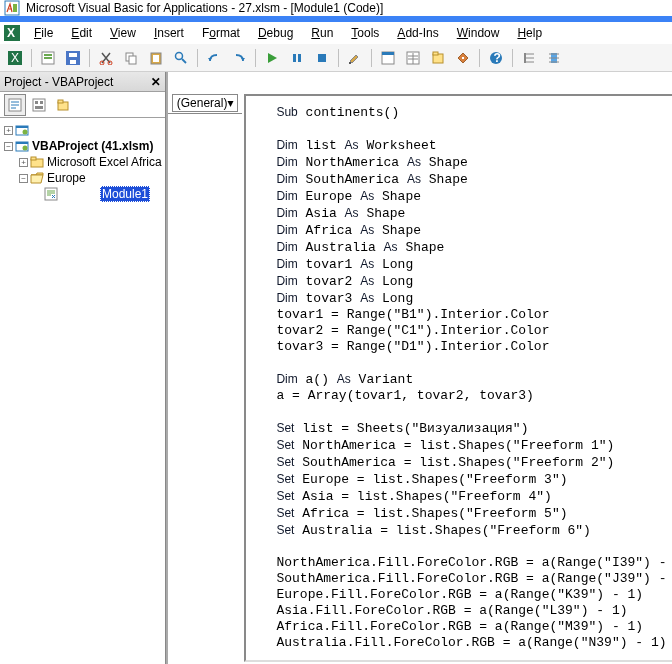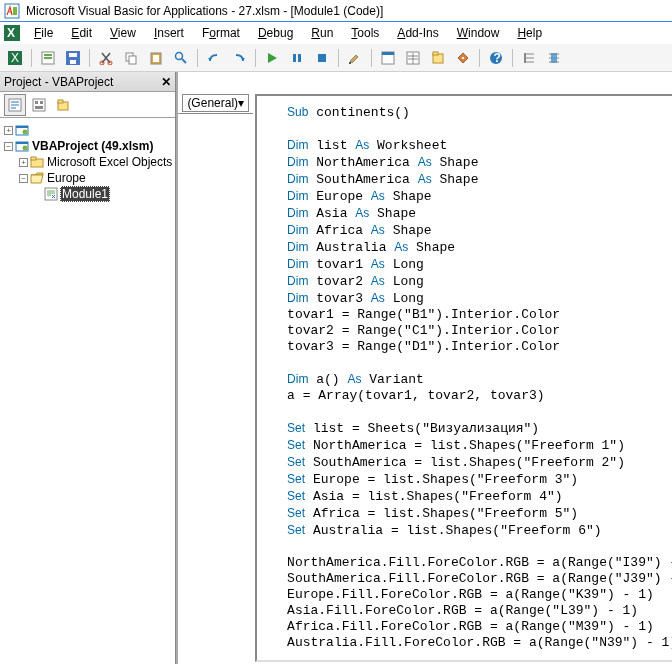--- a/index.html
+++ b/index.html
@@ -1,17 +1,17 @@
 <!DOCTYPE html>
 <html><head>
 <meta charset="utf-8">
 <style>
 * { margin: 0; padding: 0; box-sizing: border-box; font-family: "Segoe UI", Tahoma, sans-serif; font-size: 12px; }
 body { background: #fff; width: 672px; height: 664px; overflow: hidden; }
-.title-bar { height: 22px; border-bottom: 1px solid #3b82f6; display: flex; align-items: center; padding: 0 4px; background: #fff; }
+.title-bar { height: 22px; border-bottom: 6px solid #3b82f6; display: flex; align-items: center; padding: 0 4px; background: #fff; }
 .title-bar .app-icon { width: 16px; height: 16px; margin-right: 6px; }
 .title-bar span { font-size: 12px; color: #000; }
 .menu-bar { height: 22px; display: flex; align-items: center; padding: 0 4px; gap: 2px; background: #fff; }
 .menu-bar .menu-item { padding: 2px 8px; cursor: default; }
 .menu-bar .menu-item u { text-decoration: underline; }
 .menu-bar .mbicon { width:16px; height:16px; margin-right:4px;}
 .toolbar { height: 28px; display: flex; align-items: center; padding: 0 4px; gap: 3px; background: #f5f5f5; border-bottom: 1px solid #d0d0d0; }
 .toolbar .tbtn { width: 22px; height: 22px; display: flex; align-items: center; justify-content: center; cursor: default; }
 .toolbar .sep { width: 1px; height: 18px; background: #c0c0c0; margin: 0 2px; }
 .main { display: flex; height: calc(100% - 72px); }
@@ -19,29 +19,29 @@
 .panel-header { height: 20px; background: linear-gradient(#e8e8e8,#d8d8d8); border-bottom: 1px solid #a0a0a0; display:flex; align-items:center; justify-content:space-between; padding: 0 4px; font-size:11px; }
 .panel-header .close-x { font-weight:bold; cursor:default;}
 .panel-toolbar { height:26px; border-bottom:1px solid #a0a0a0; display:flex; align-items:center; padding:0 4px; gap:2px;}
 .panel-toolbar .ptbtn { width:22px; height:22px; display:flex; align-items:center; justify-content:center; border:1px solid transparent;}
 .panel-toolbar .ptbtn.active { border:1px solid #888; background:#eee;}
 .tree { padding: 4px 2px; font-size:11px; flex:1; overflow:auto; }
 .tree-row { display:flex; align-items:center; height:16px; white-space:nowrap; }
 .tree-row .toggler{ width:9px;height:9px; border:1px solid #888; font-size:8px; line-height:7px; text-align:center; margin-right:2px; color:#555;}
 .tree-row .spacer{display:inline-block;}
 .tree-row .node-icon{width:14px;height:14px;margin-right:2px; display:flex; align-items:center; justify-content:center;}
-.tree-row.selected .label{ background:#404040; color:#fff; border:1px dotted #fff; padding:0 1px;}
+.tree-row.selected .label{ background:#1d4ed8; color:#fff; border:1px dotted #fff; padding:0 1px;margin-left:40px;}
 .tree-row .label{padding:0 1px;}
 .tree-row .label.bold{font-weight:bold;}
 .code-area { flex:1; display:flex; flex-direction:row;margin-top:20px;}
 .dropdown-bar{height:22px; border-bottom:1px solid #888; display:flex; padding:2px 4px;}
 .dropdown{flex:1; border:1px solid #888; background:#fff; height:18px; display:flex; align-items:center; justify-content:space-between; padding:0 4px; font-size:11px;}
 .code-pane{flex:1;border:2px inset #ddd; margin:2px; padding:8px 8px 8px 30px; overflow:auto; background:#fff;}
 .code-pane pre{font-family:Consolas,"Courier New",monospace; font-size:13px; line-height:16px; white-space:pre;}
-.kw{color:#0369a1;}
+.kw{color:#0f172a;}
 .vert-grip{width:6px;background:#e0e0e0;border-left:1px solid #aaa;border-right:1px solid #aaa;cursor:ew-resize;}
 </style>
 </head>
 <body>
 
 <div class="title-bar">
   <span class="app-icon">
     <svg width="16" height="16">
         <rect x="1" y="1" width="14" height="14" fill="#fff" stroke="#2a7ab9"></rect>
         <path d="M3 12 L6 4 L8 12 M5 9 h3" stroke="#d04020" stroke-width="1.2" fill="none"></path>
@@ -250,32 +250,32 @@
       <div class="tree-row">
         <span class="spacer" style="width:2px"></span>
         <span class="toggler">−</span>
         <span class="node-icon">
             <svg width="14" height="14">
               <rect x="1" y="3" width="12" height="9" fill="#fff" stroke="#2a7ab9"></rect>
               <rect x="1" y="3" width="12" height="2" fill="#2a7ab9"></rect>
               <circle cx="10" cy="9" r="2.5" fill="#7cb342"></circle>
             </svg>
           </span>
-        <span class="label bold">VBAProject (49.xlsm)</span>
+        <span class="label bold">VBAProject (41.xlsm)</span>
       </div>
       <div class="tree-row">
         <span class="spacer" style="width:17px"></span>
         <span class="toggler">+</span>
         <span class="node-icon">
             <svg width="14" height="14">
               <rect x="1" y="4" width="12" height="8" fill="#ffe28a" stroke="#b8902c"></rect>
               <rect x="1" y="2" width="5" height="3" fill="#ffe28a" stroke="#b8902c"></rect>
             </svg>
           </span>
-        <span class="label">Microsoft Excel Objects</span>
+        <span class="label">Microsoft Excel Africa</span>
       </div>
       <div class="tree-row">
         <span class="spacer" style="width:17px"></span>
         <span class="toggler">−</span>
         <span class="node-icon">
             <svg width="14" height="14">
               <path d="M1 4 h5 l1 -2 h6 v2 h-12z" fill="#ffe28a" stroke="#b8902c"></path>
               <path d="M1 4 h12 l-2 8 h-10 z" fill="#fff0b0" stroke="#b8902c"></path>
             </svg>
           </span>

